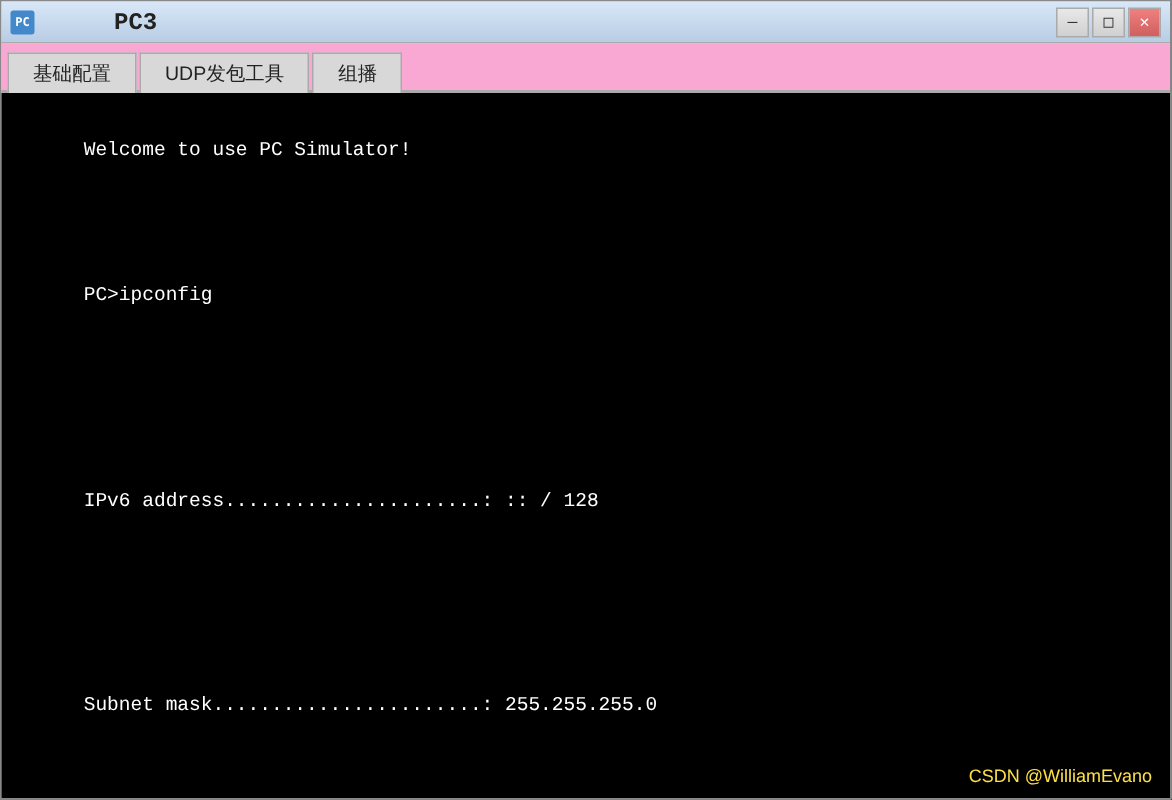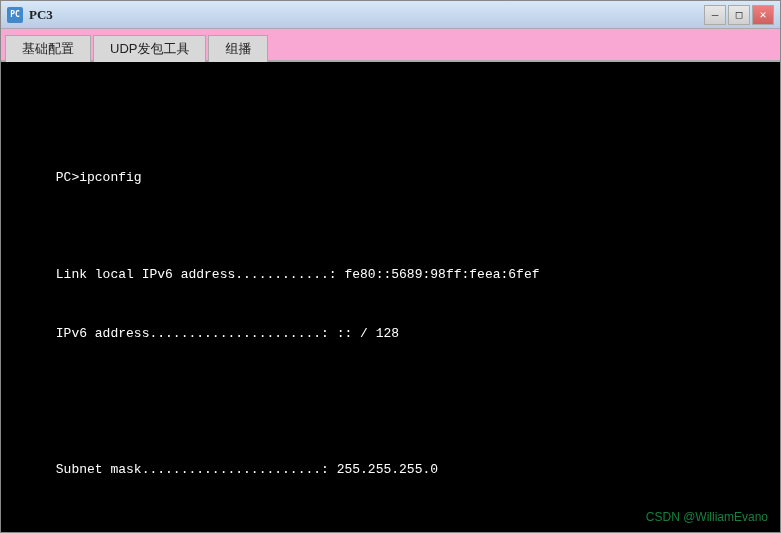--- a/index.html
+++ b/index.html
@@ -44,24 +44,25 @@
       border-radius: 2px;
       display: flex;
       align-items: center;
       justify-content: center;
       color: white;
       font-size: 10px;
       font-weight: bold;
     }
 
     .title-text {
-      font-size: 13px;
-      font-family: Liberation Serif, serif;
+      font-size: 16px;
+      font-family: Liberation Mono, monospace;
       color: #222;
       font-weight: bold;
+      margin-left: 47px;
     }
 
     .title-buttons {
       display: flex;
       gap: 2px;
     }
 
     .title-btn {
       width: 22px;
       height: 20px;
@@ -124,21 +125,21 @@
       font-size: 13px;
       color: #ffffff;
       line-height: 1.5;
       white-space: pre;
     }
 
     .watermark {
       position: absolute;
       bottom: 8px;
       right: 12px;
-      color: #15803d;
+      color: #fde047;
       font-size: 12px;
       font-family: Arial, sans-serif;
     }
   </style>
 </head>
 <body>
 
 <div class="window">
   <div class="title-bar">
     <div class="title-bar-left">
@@ -155,26 +156,26 @@
   </div>
 
   <div class="tab-bar">
     <div class="tab">基础配置</div>
     <div class="tab">UDP发包工具</div>
     <div class="tab">组播</div>
   </div>
 
   <div class="terminal-container">
     <div class="terminal-text">
+      <span>Welcome to use PC Simulator!</span>
       <br>
       <br>
       <span>PC&gt;ipconfig</span>
       <br>
       <br>
-      <span>Link local IPv6 address............: fe80::5689:98ff:feea:6fef</span>
       <br>
       <span>IPv6 address......................: :: / 128</span>
       <br>
       <br>
       <br>
       <span>Subnet mask.......................: 255.255.255.0</span>
       <br>
       
       <br>
       

